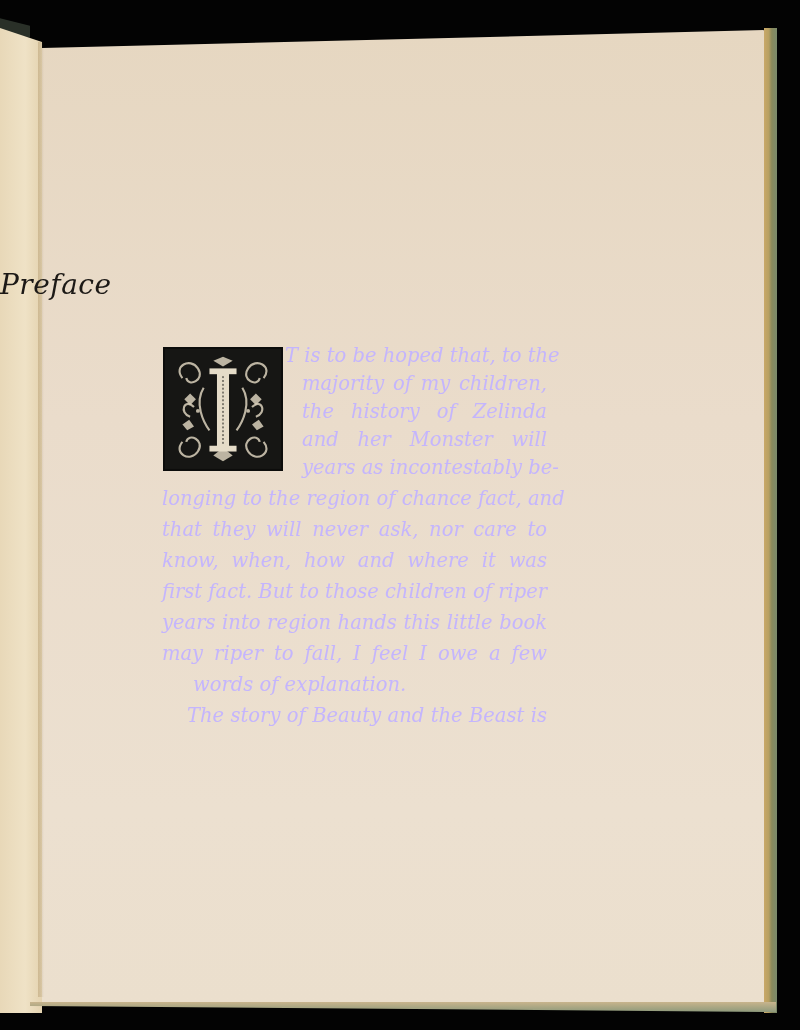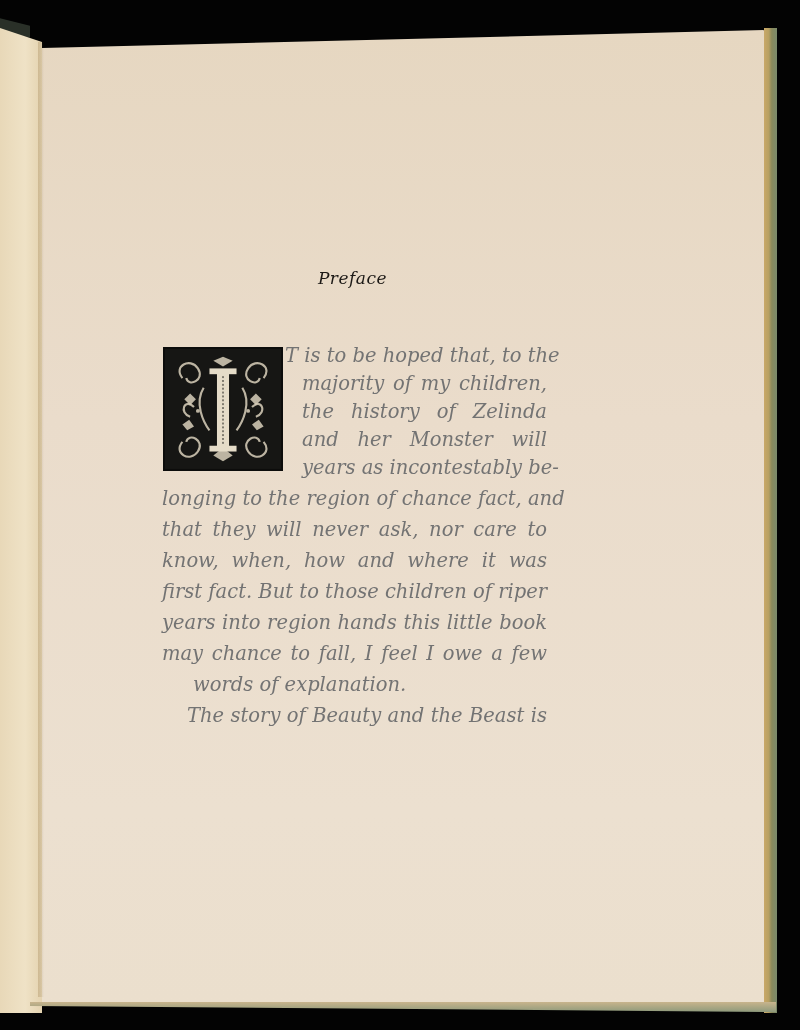--- a/index.html
+++ b/index.html
@@ -28,30 +28,30 @@
   .fore-edge {
     position:absolute; left:764px; top:28px; width:13px; height:985px;
     background:linear-gradient(90deg,#c9a868 0%,#b8a062 35%,#8a8a5c 60%,#7a8a6c 100%);
   }
   .bottom-edge {
     position:absolute; left:30px; top:1002px; width:746px; height:10px;
     background:linear-gradient(180deg,#c8b48c,#8e9a7c);
     clip-path: polygon(0 0, 100% 0, 100% 100%, 0 40%);
   }
   .title {
-    position:absolute; left:0; width:705px; top:268px; text-align:center;
-    font-style:italic; font-size:17px; color:#1c1916; letter-spacing:0.5px;
+    position:absolute; left:0; width:705px; top:268px; 
+    font-style:italic; font-size:28px; color:#1c1916; letter-spacing:0.5px;
   }
   .dropcap {
     position:absolute; left:163px; top:347px; width:120px; height:124px;
     background:#1a1a18; border:2px solid #0c0c0b; box-sizing:border-box;
   }
   .dropcap svg { width:100%; height:100%; display:block; }
   .line {
-    position:absolute; font-style:italic; font-size:19.5px; color:#737373;
+    position:absolute; font-style:italic; font-size:19.5px; color:#c4b5fd;
     white-space:nowrap; text-align:justify; text-align-last:justify;
     line-height:24px;
   }
   .short { text-align-last:left; }
 </style>
 </head>
 <body>
 
 <div class="left-cover-edge"></div>
 <div class="left-page"></div>
@@ -95,15 +95,15 @@
 <div class="line short" style="left:285px; top:344px; width:262px;">T is to be hoped that, to the</div>
 <div class="line" style="left:302px; top:372px; width:245px;">majority of my children,</div>
 <div class="line" style="left:302px; top:400px; width:245px;">the history of Zelinda</div>
 <div class="line" style="left:302px; top:428px; width:245px;">and her Monster will</div>
 <div class="line" style="left:302px; top:456px; width:245px;">years as incontestably be-</div>
 <div class="line" style="left:162px; top:487px; width:385px;">longing to the region of chance fact, and</div>
 <div class="line" style="left:162px; top:518px; width:385px;">that they will never ask, nor care to</div>
 <div class="line" style="left:162px; top:549px; width:385px;">know, when, how and where it was</div>
 <div class="line" style="left:162px; top:580px; width:385px;">first fact.  But to those children of riper</div>
 <div class="line" style="left:162px; top:611px; width:385px;">years into region hands this little book</div>
-<div class="line" style="left:162px; top:642px; width:385px;">may chance to fall, I feel I owe a few</div>
+<div class="line" style="left:162px; top:642px; width:385px;">may riper to fall, I feel I owe a few</div>
 <div class="line short" style="left:162px; top:673px; width:385px;margin-left:31px;">words of explanation.</div>
 <div class="line" style="left:187px; top:704px; width:360px;">The story of Beauty and the Beast is</div>
 
 </body></html>

